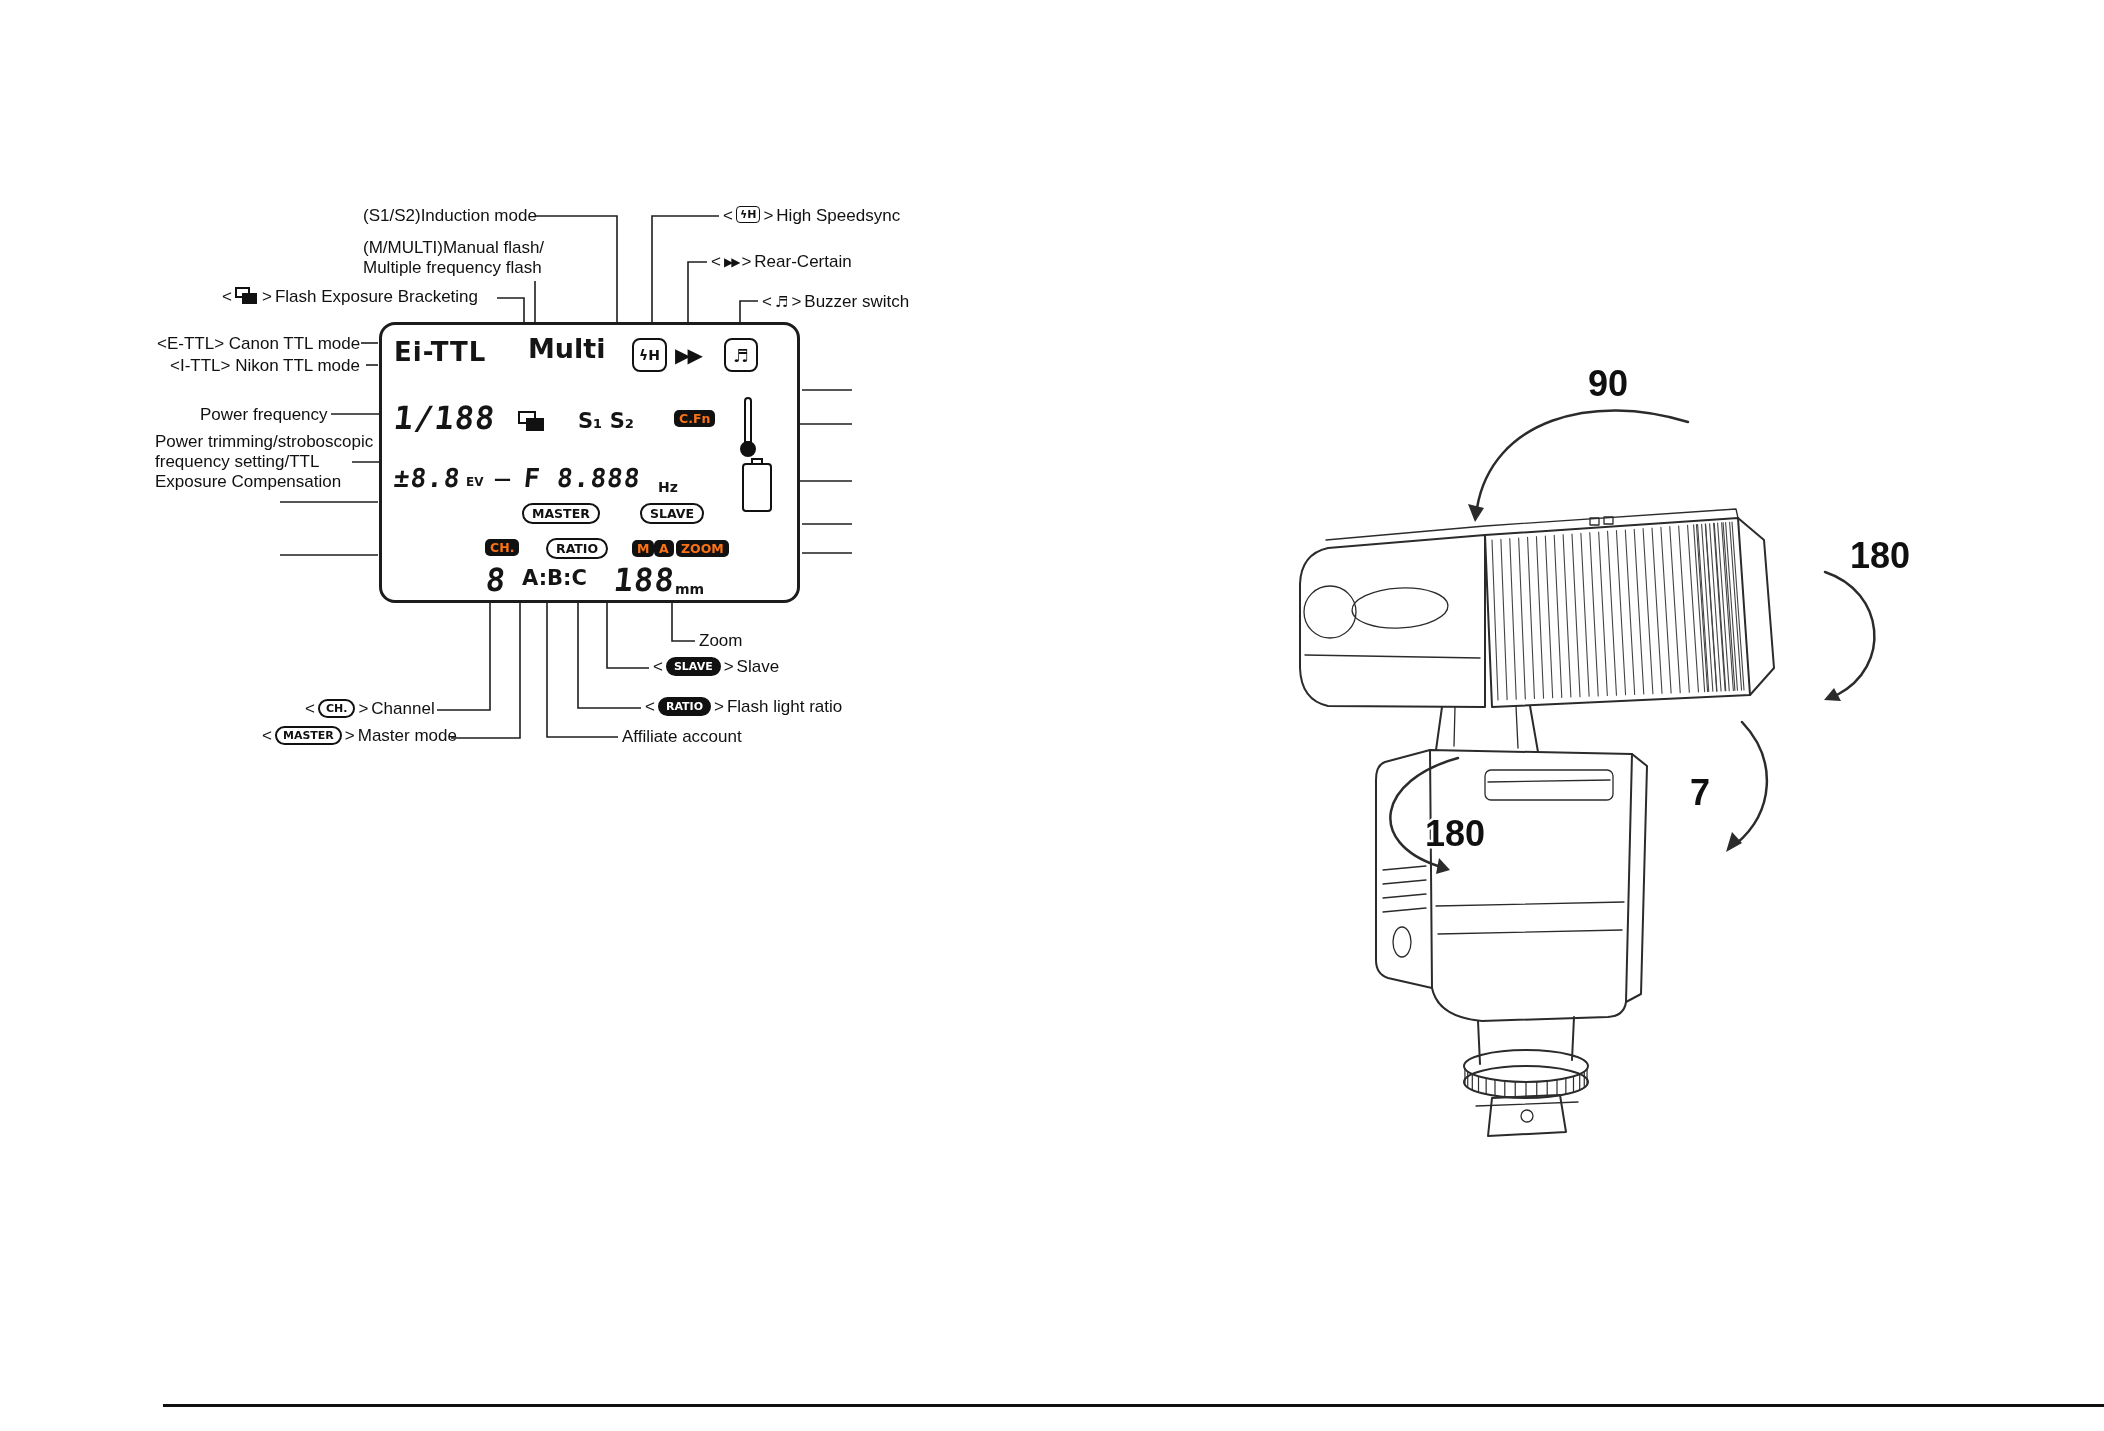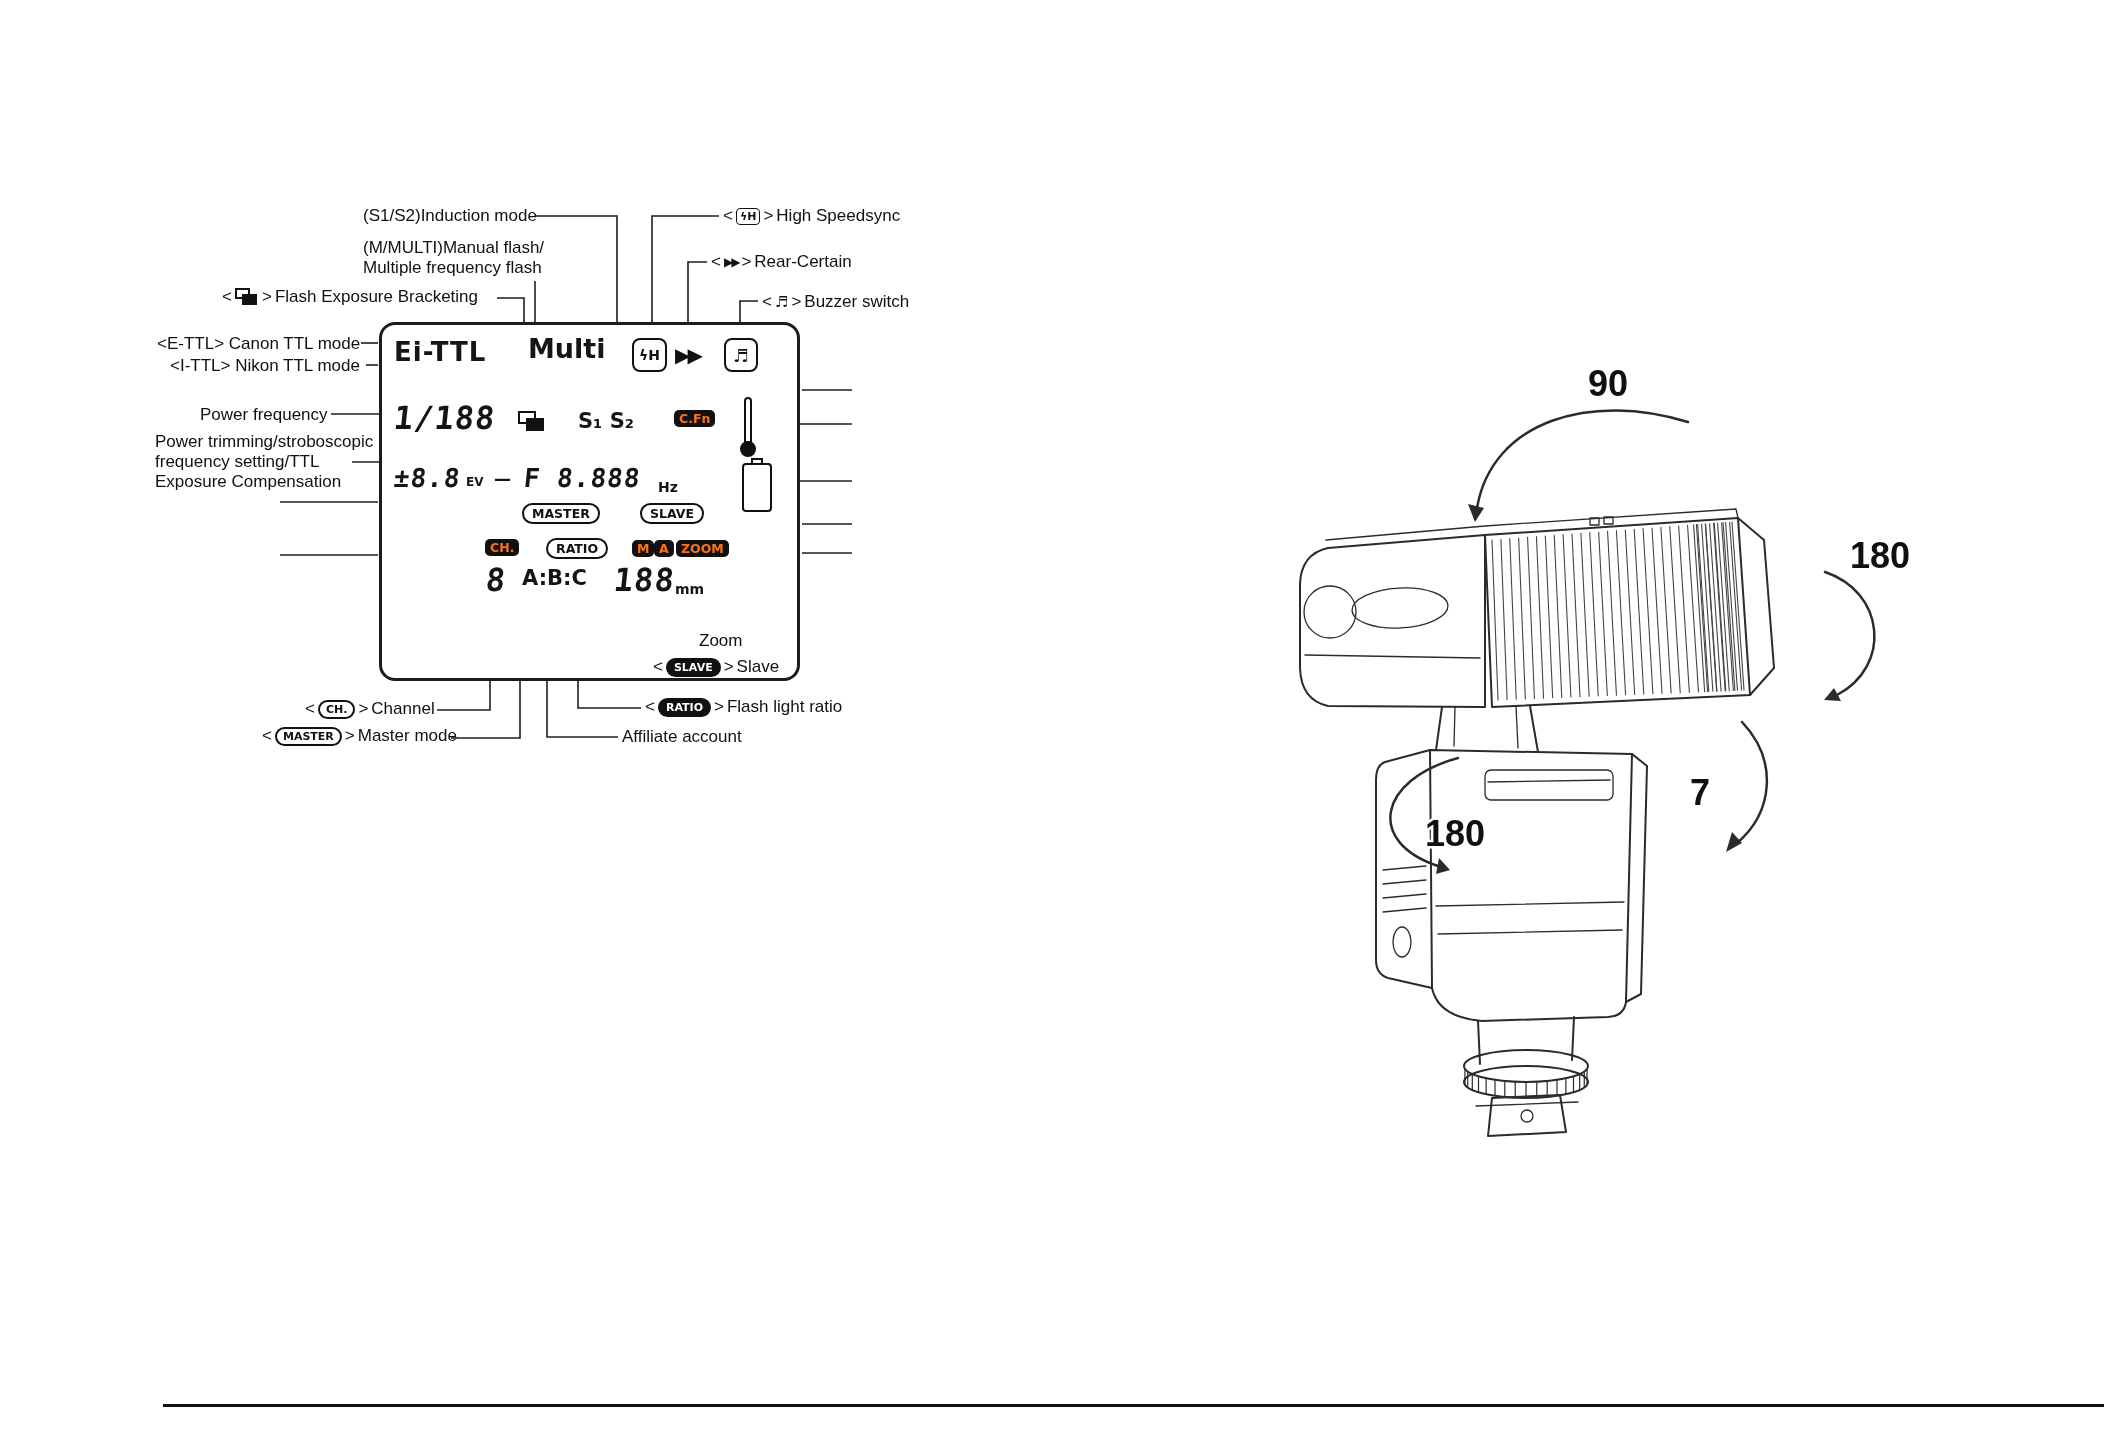--- a/index.html
+++ b/index.html
@@ -1,33 +1,33 @@
 <!DOCTYPE html>
 <html><head>
 <meta charset="utf-8">
 <style>
   *{margin:0;padding:0;box-sizing:border-box}
   html,body{width:2104px;height:1431px}
   body{background:#fff;font-family:"Liberation Sans",sans-serif;color:#111;position:relative;overflow:hidden}
   .page{position:absolute;inset:0}
   .overlay{position:absolute;left:0;top:0}
   .overlay path.leader{stroke:#1e1e1e;stroke-width:1.6;fill:none}
-  .label{position:absolute;font-size:17px;white-space:nowrap;display:flex;align-items:center;gap:3px;line-height:20px}
+  .label{position:absolute;font-size:17px;white-space:nowrap;display:flex;align-items:flex-start;gap:3px;line-height:20px}
   .label.block{display:block}
   .label .ang{font-size:17px}
   .glyph{font-family:"DejaVu Sans",sans-serif;font-weight:bold}
   .hsbox{border:1.5px solid #111;border-radius:4px;padding:0 3px;font-size:11px;line-height:15px}
   .rearg{font-size:12px;letter-spacing:-2px}
   .buzzg{font-size:15px}
   .stadium{border:2px solid #111;border-radius:11px;padding:1px 8px;font-weight:bold;font-size:12.5px;line-height:15px;display:inline-block;background:#fff;color:#111;font-family:"DejaVu Sans",sans-serif}
   .fillbox{background:#111;color:#f97316;border-radius:5px;padding:1px 5px;font-weight:bold;font-size:12.5px;line-height:15px;display:inline-block;font-family:"DejaVu Sans",sans-serif}
   .darkstad{background:#111;color:#fff;border:2px solid #111;border-radius:11px;padding:1px 8px;font-weight:bold;font-size:12.5px;line-height:15px;display:inline-block;font-family:"DejaVu Sans",sans-serif}
   .sm{font-size:11px;padding:0 6px}
   
-  .lcd-frame{position:absolute;left:379px;top:322px;width:421px;height:359px;border:3px solid #1c1c1c;border-radius:16px;background:#fff}
+  .lcd-frame{position:absolute;left:379px;top:322px;width:421px;height:281px;border:3px solid #1c1c1c;border-radius:16px;background:#fff}
   .lcd-frame>*{position:absolute}
   .blcd{font-family:"DejaVu Sans",sans-serif;font-weight:bold;color:#151515}
   .seg{font-family:"DejaVu Sans Mono",monospace;font-weight:bold;color:#151515;display:inline-block;transform:skewX(-6deg);letter-spacing:1px}
   .iconbox{border:2.5px solid #111;border-radius:8px;display:flex;align-items:center;justify-content:center}
   
   .feb-icon{position:relative;display:inline-block;width:28px;height:22px}
   .feb-icon .b{position:absolute;left:0;top:0;width:18px;height:13px;border:2px solid #111;background:#fff}
   .feb-icon .f{position:absolute;left:8px;top:7px;width:18px;height:13px;background:#111}
   .feb-icon.tiny{width:24px;height:19px}
   .feb-icon.tiny .b{width:15px;height:11px}

